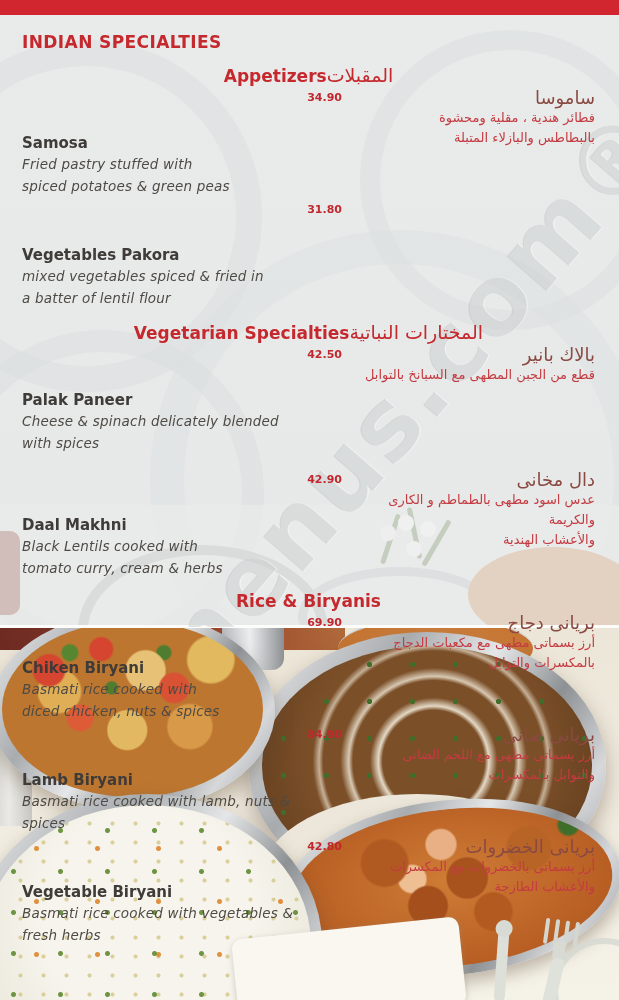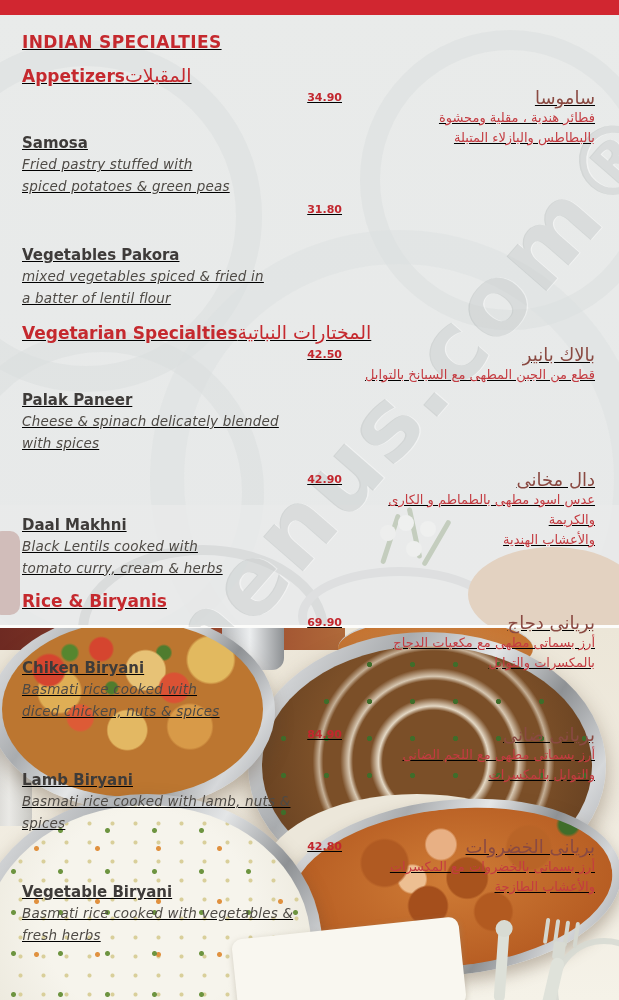--- a/index.html
+++ b/index.html
@@ -17,25 +17,25 @@
   .sw3{width:430px;height:430px;left:150px;top:230px;border-width:34px;border-color:rgba(219,223,223,.45);}
   .sw4{width:280px;height:280px;left:-60px;top:330px;border-width:22px;}
   
   .wm-clip{position:absolute;top:0;left:0;width:619px;height:627px;overflow:hidden;z-index:3;pointer-events:none;}
   .watermark{
     position:absolute;left:118px;top:648px;transform:rotate(-49deg);transform-origin:0 0;
     font-size:96px;font-weight:bold;letter-spacing:3px;white-space:nowrap;
     color:rgba(134,140,140,.22);text-shadow:1px 1px 0 rgba(255,255,255,.4);
   }
   
-  .content{position:absolute;top:15px;left:22px;right:24px;z-index:4;text-decoration:underline;}
+  .content{position:absolute;top:15px;left:22px;right:24px;z-index:4;}
   .title-row{display:flex;justify-content:space-between;align-items:baseline;margin-top:17px;}
   .title-en{color:#c5292e;font-weight:bold;font-size:17px;letter-spacing:.4px;}
   .title-ar{color:#c5292e;font-size:20px;direction:rtl;}
-  .sec-head{display:flex;justify-content:flex-start;align-items:baseline;margin:12px 0 1px;}
+  .sec-head{display:flex;justify-content:center;align-items:baseline;margin:12px 0 1px;}
   .sec-head .h-en{color:#c5292e;font-weight:bold;font-size:17px;}
   .sec-head .h-ar{color:#c5292e;font-size:19px;direction:rtl;}
   .item{display:grid;grid-template-columns:256px 64px 1fr;margin-bottom:2px;}
   .item .name{grid-column:1;font-weight:bold;font-size:15px;line-height:21px;color:#3e3b39;margin-top:46px;}
   .item .price{grid-column:2;font-weight:bold;font-size:11px;line-height:21px;color:#c2272e;text-align:right;}
   .item .desc{grid-column:1/3;font-style:italic;font-size:13.5px;line-height:21.5px;color:#4e4a45;letter-spacing:.2px;white-space:pre-line;}
   .item .ar{grid-column:3;grid-row:1/span 2;text-align:right;direction:rtl;}
   .ar .ar-name{font-size:18px;line-height:21px;color:#8a4a42;}
   .ar .ar-desc{font-size:13px;line-height:20px;color:#c43b41;white-space:pre-line;}
   .gap-top{margin-top:15px;}

